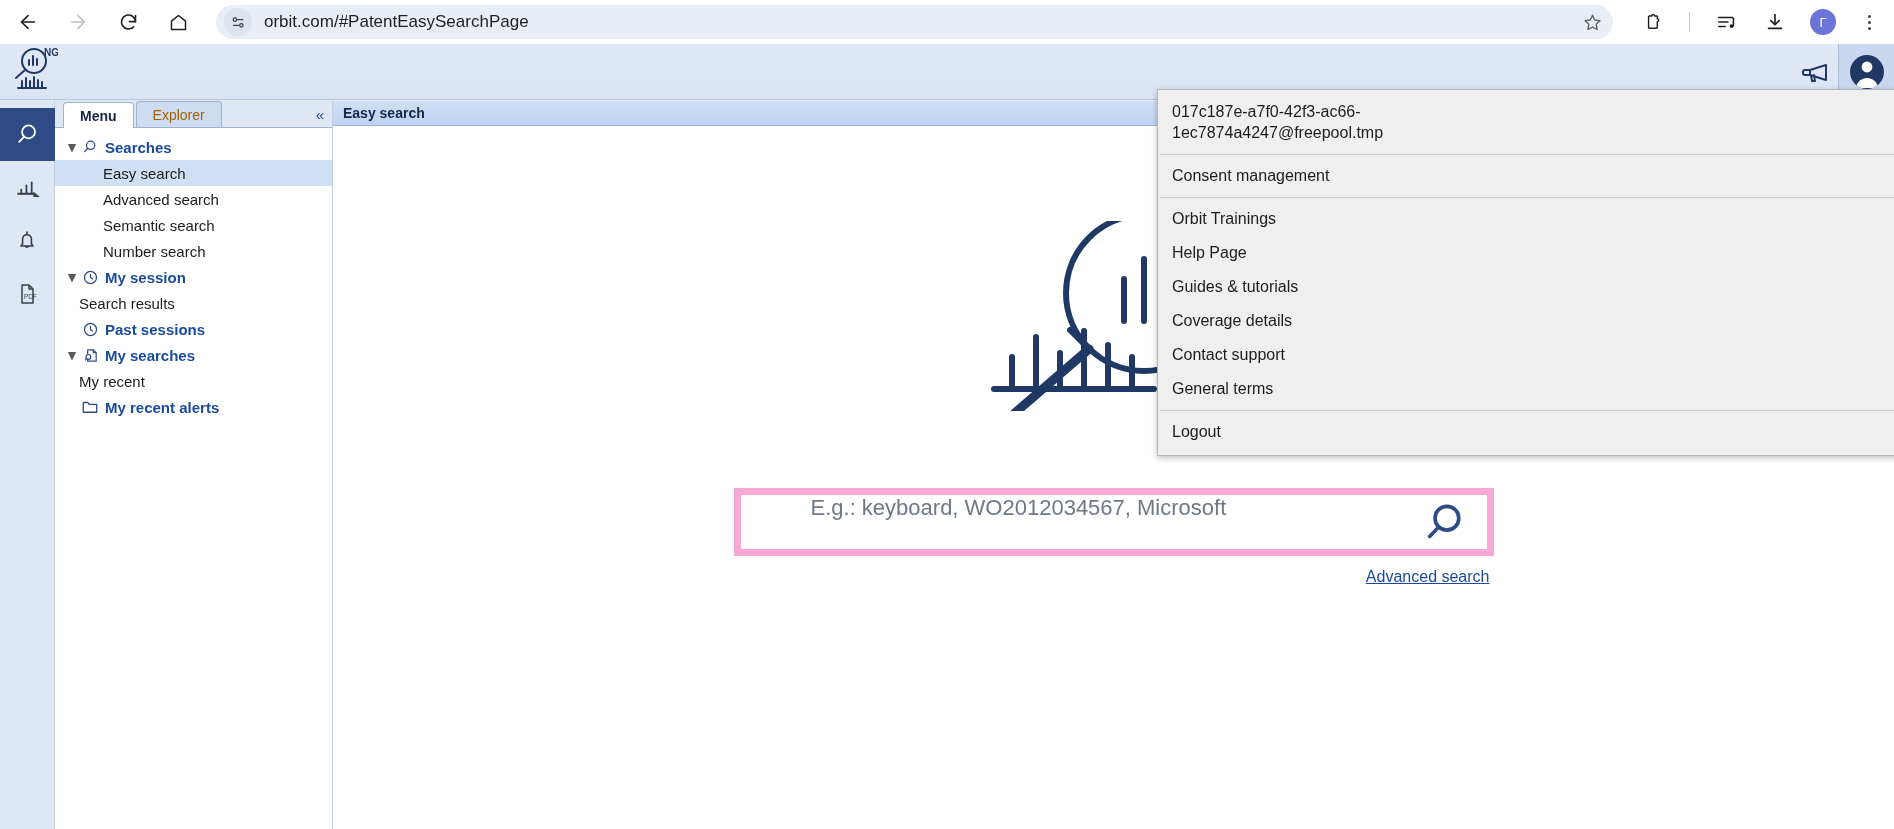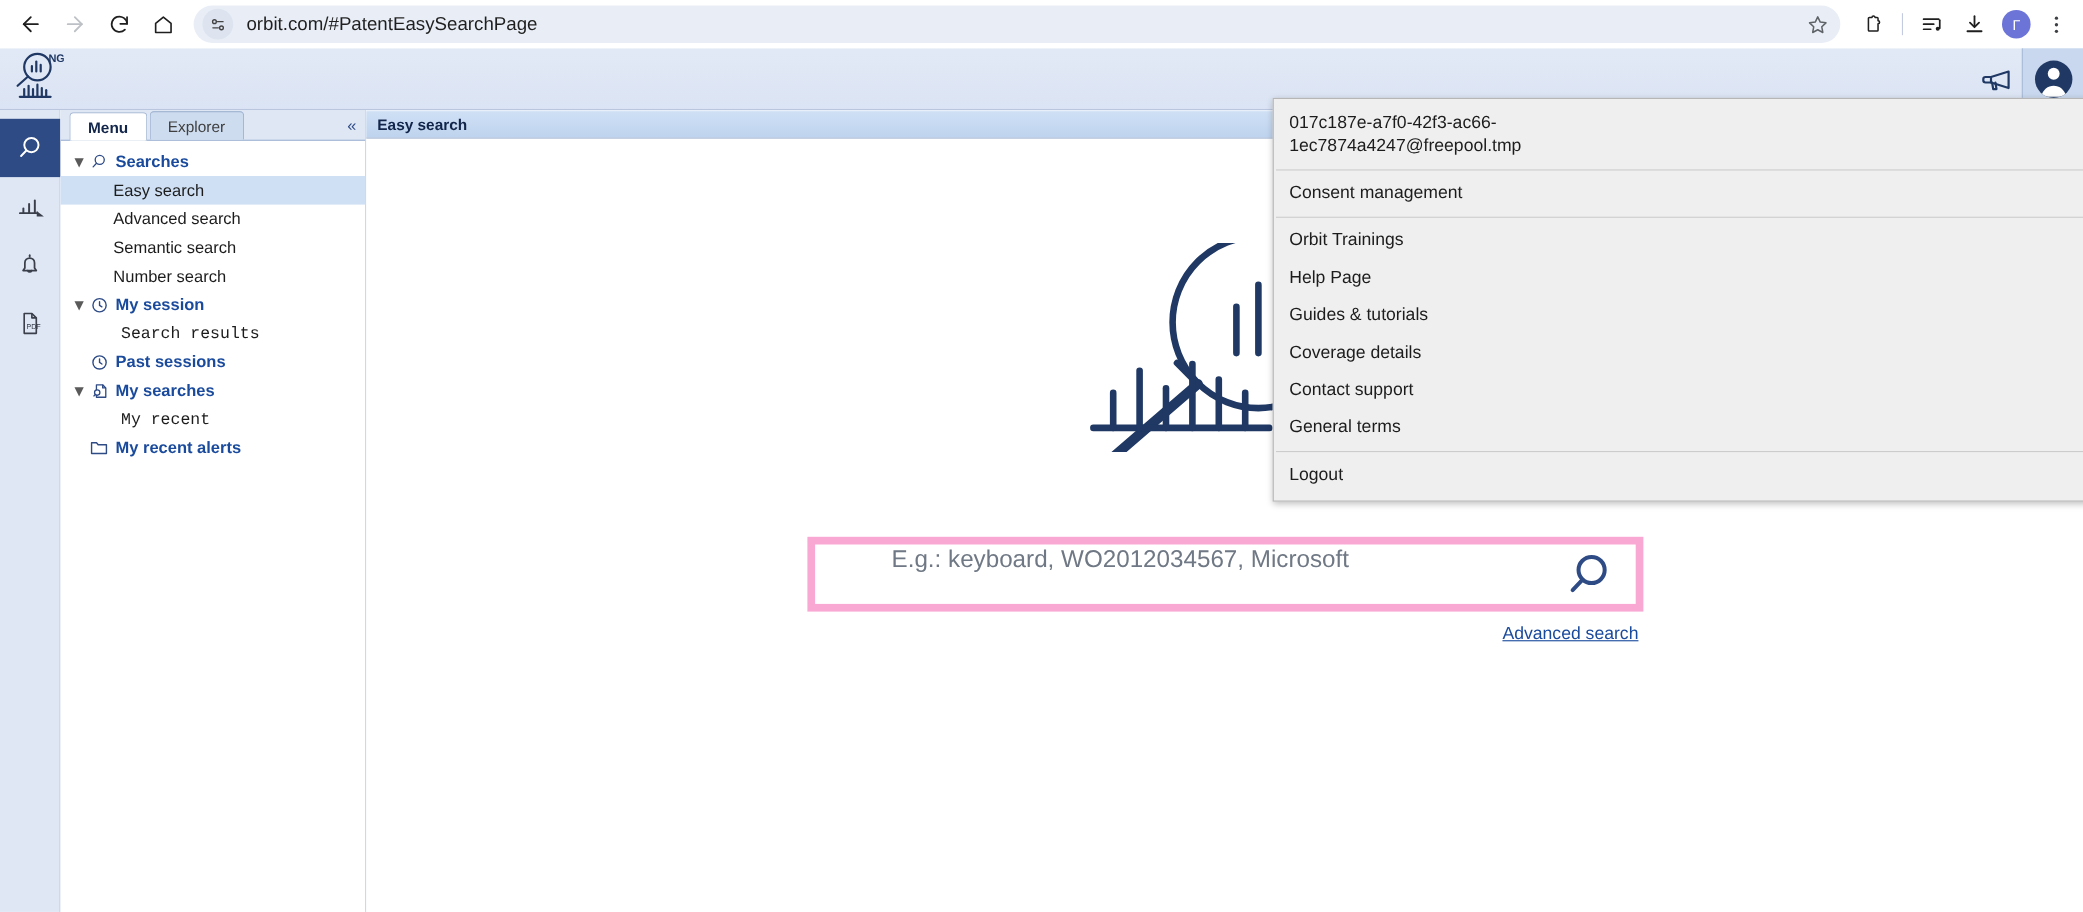--- a/index.html
+++ b/index.html
@@ -10,21 +10,21 @@
     background: #ffffff;
   }
 
   
   #browser-bar {
     height: 44px;
     background: #ffffff;
     display: flex;
     align-items: center;
     padding: 0 10px;
-    gap: 4px;
+    gap: 14px;
   }
   .nav-btn {
     width: 36px; height: 36px;
     display: flex; align-items: center; justify-content: center;
     border-radius: 50%;
     color: #1f1f1f;
     flex: 0 0 auto;
   }
   .nav-btn.disabled { color: #bdc1c6; }
   #omnibox {
@@ -181,21 +181,21 @@
   .side-tab.active {
     background: #ffffff;
     font-weight: bold;
     color: #12254a;
     position: relative;
     z-index: 2;
     margin-bottom: -1px;
   }
   .side-tab.inactive {
     background: #cedcef;
-    color: #404040;
+    color: #a16207;
   }
   #collapse-btn {
     position: absolute;
     right: 8px; bottom: 4px;
     font-size: 15px;
     color: #2e4b86;
   }
 
   #tree { padding-top: 6px; font-size: 15px; }
   .tree-node {
@@ -215,21 +215,21 @@
   .tw.empty { visibility: hidden; }
   .tree-ico {
     width: 22px; height: 18px;
     display: flex; align-items: center; justify-content: center;
     flex: 0 0 auto;
     color: #2e4b86;
     margin-right: 4px;
   }
   .tree-label { white-space: nowrap; text-align: center; }
   .tree-node.leaf { padding-left: 48px; }
-  .tree-node.leaf.deep { padding-left: 55px; font-family: Liberation Mono, monospace; }
+  .tree-node.leaf.deep { padding-left: 24px; }
 
   
   #main { flex: 1 1 auto; position: relative; background: #ffffff; min-width: 0; }
   #content-title-bar {
     height: 26px;
     background: linear-gradient(180deg,#cfe0f5 0%, #bed3ee 100%);
     border-bottom: 1px solid #9fb3d1;
     border-top: 1px solid #e8eff9;
     display: flex; align-items: center;
     padding-left: 10px;

